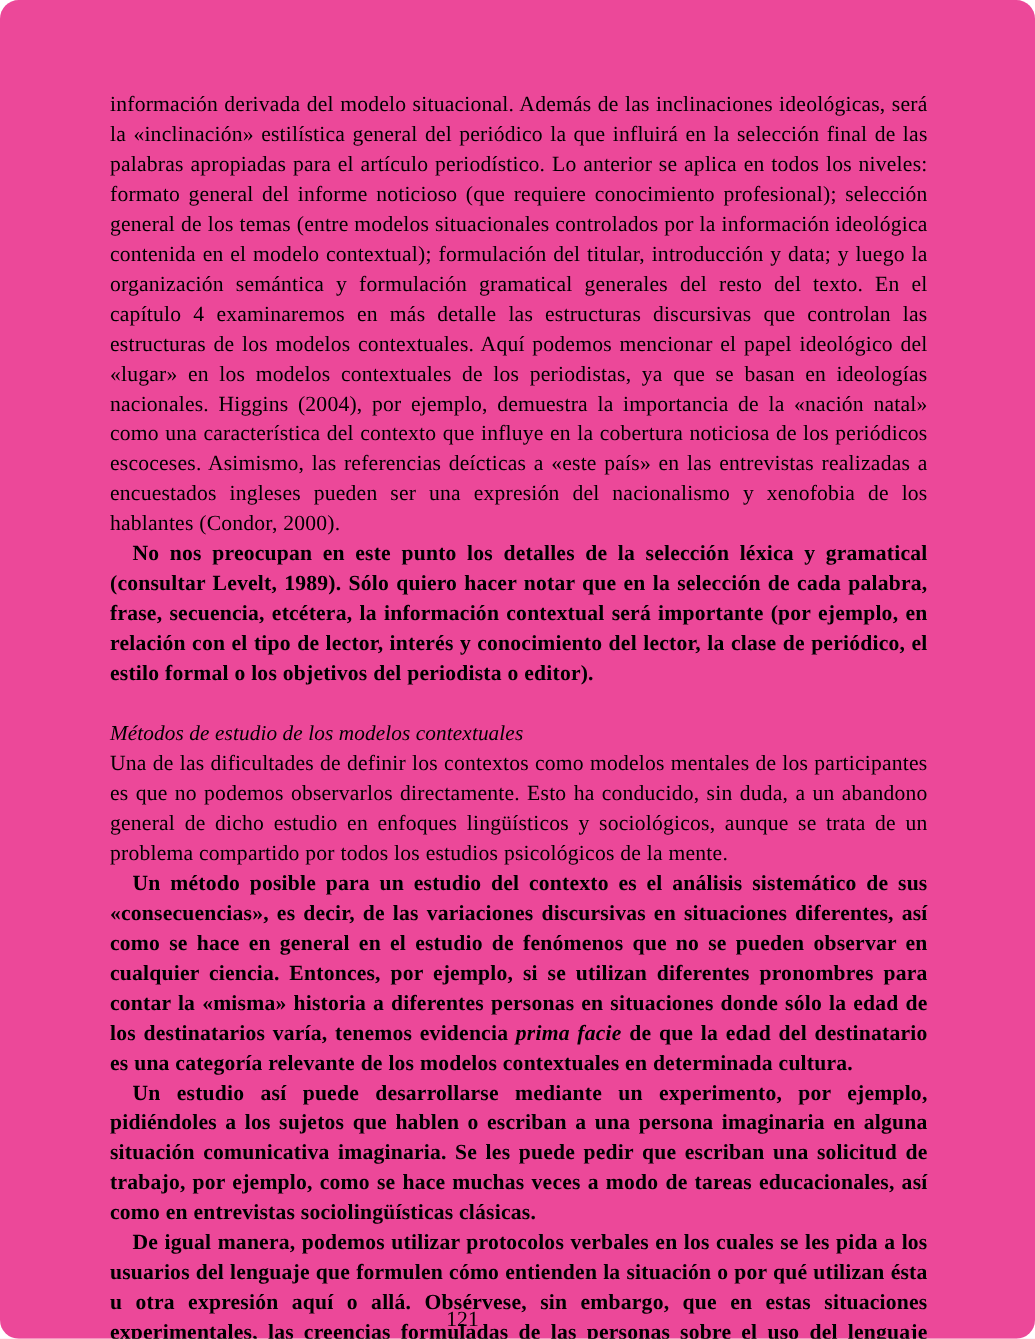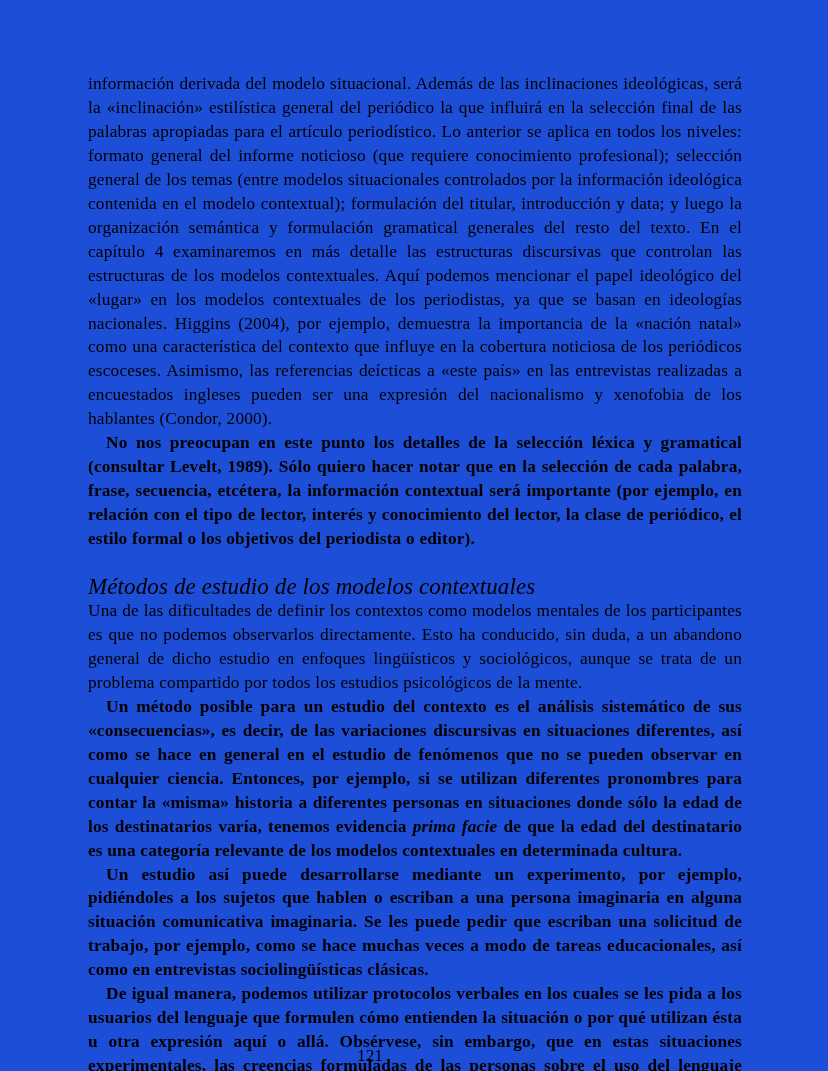--- a/index.html
+++ b/index.html
@@ -15,21 +15,22 @@
     font-family: "Liberation Serif", "DejaVu Serif", serif;
     color: #000000;
     overflow: hidden;
   }
   .page {
     position: absolute;
     left: 0;
     top: 0;
     width: 828px;
     height: 1071px;
-    background: #1d4ed8;
+    background: #ec4899;
+    border-radius: 15px;
   }
   .text-column {
     position: absolute;
     left: 88px;
     top: 72px;
     width: 654px;
   }
   .para {
     margin: 0;
     font-size: 17.3px;
@@ -43,21 +44,21 @@
   }
   .para.indent {
     text-indent: 18px;
     font-weight: bold;
   }
   .para.noindent {
     text-indent: 0;
   }
   .section-heading {
     margin: 0;
-    font-size: 23px;
+    font-size: 17px;
     line-height: 23.95px;
     font-style: italic;
     font-weight: normal;
     text-align: left;
     letter-spacing: 0.005em;
   }
   .gap-before-heading {
     height: 24px;
   }
   .gap-after-heading {

